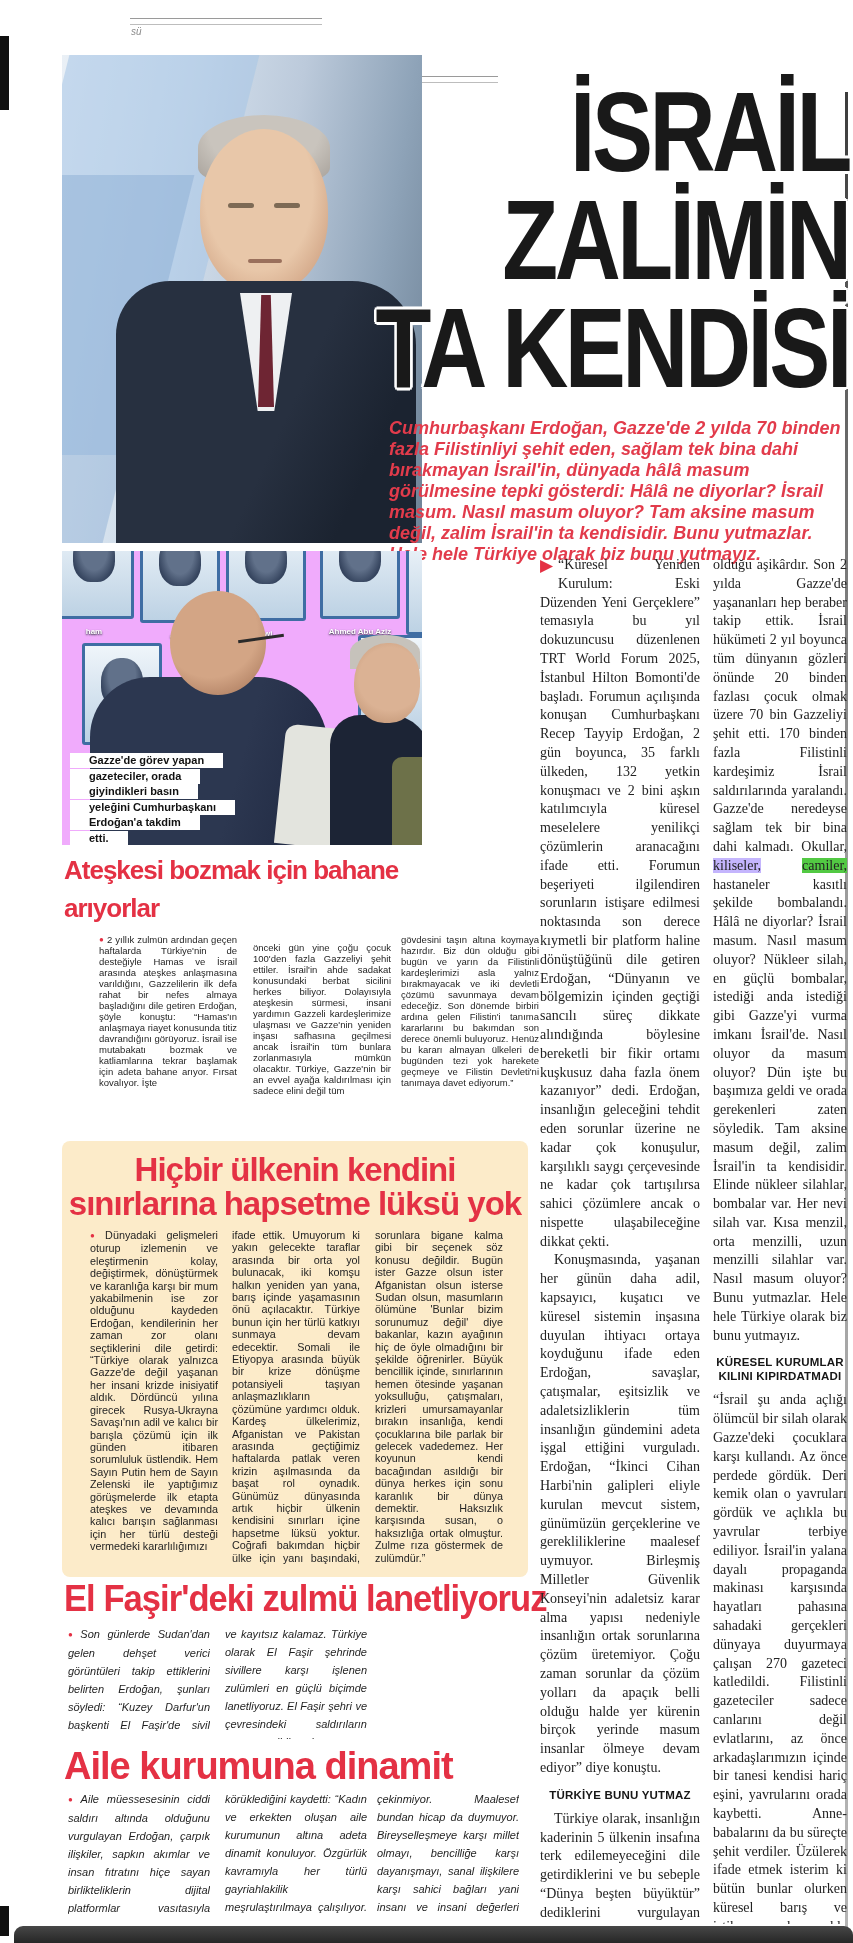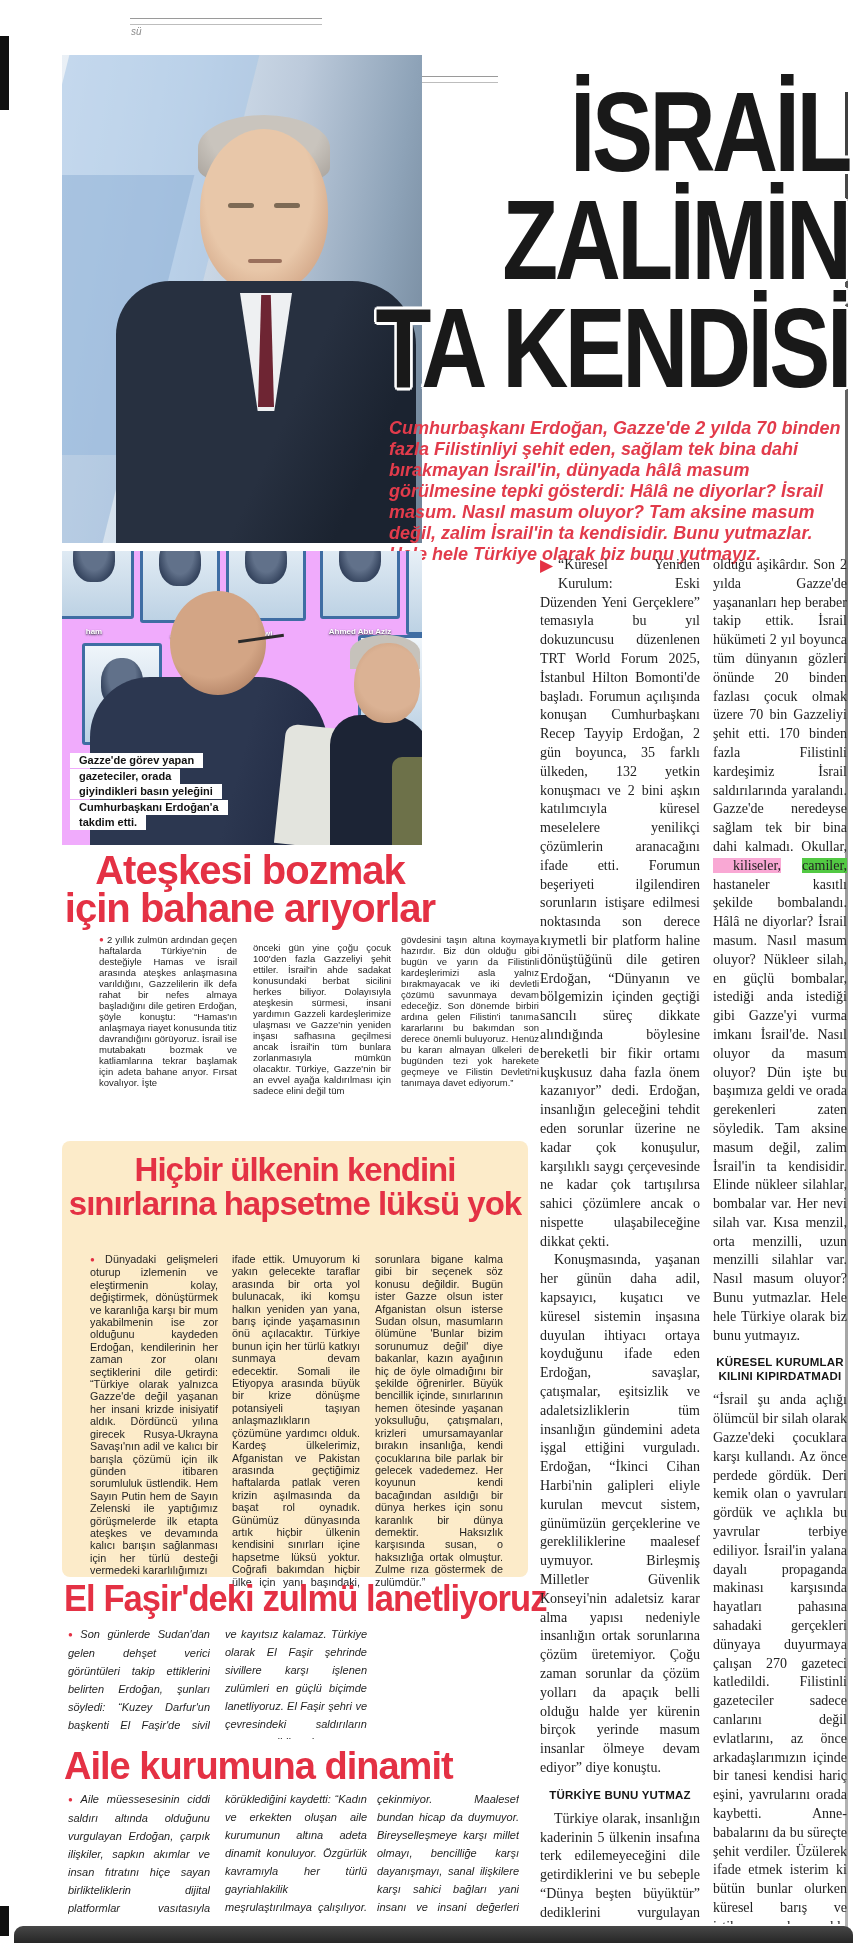--- a/index.html
+++ b/index.html
@@ -50,58 +50,58 @@
   .fig-bald-body{position:absolute;left:28px;top:126px;width:238px;height:190px;border-radius:60px 70px 0 0;
                  background:linear-gradient(105deg,#2c3750 0 60%,#1e2740);}
   .fig-glasses{position:absolute;left:176px;top:86px;width:46px;height:3px;background:#2a2a2a;transform:rotate(-8deg);}
   .fig-erd-head{position:absolute;left:292px;top:92px;width:66px;height:80px;border-radius:50% 44% 46% 46%;
                 background:radial-gradient(circle at 55% 45%,#dbb294 0 55%,#bb8e6e);}
   .fig-erd-hair{position:absolute;left:288px;top:84px;width:70px;height:34px;border-radius:50% 50% 0 0;background:#c6c2bb;}
   .fig-erd-body{position:absolute;left:268px;top:164px;width:100px;height:152px;border-radius:30px 40px 0 0;background:#1c2435;}
   .fig-shirt{position:absolute;left:218px;top:176px;width:74px;height:120px;background:#e3e4de;transform:rotate(6deg);border-radius:12px 18px 0 0;}
   .fig-vest{position:absolute;left:330px;top:206px;width:46px;height:90px;background:#6d7149;border-radius:10px 10px 0 0;}
   .caption{position:absolute;left:8px;top:202px;width:152px;font:bold 11px/15.5px "Liberation Sans",sans-serif;color:#111;}
-  .caption span{background:#fff;padding:1px 9px 2px;box-decoration-break:clone;-webkit-box-decoration-break:clone;}
+  .caption span{background:#fff;padding:1px 19px 2px;box-decoration-break:clone;-webkit-box-decoration-break:clone;}
   
   .red-head{position:absolute;color:#e43144;font-weight:bold;letter-spacing:-1px;}
-  .h-ateskes{left:64px;top:851px;width:372px;font-size:40px;line-height:38px;text-align:center;}
+  .h-ateskes{left:64px;top:851px;width:372px;font-size:26px;line-height:38px;}
   .h-elfasir{left:64px;top:1580px;width:466px;font-size:36px;line-height:38px;white-space:nowrap;transform:scale(.96,1);transform-origin:0 0;}
   .h-aile{left:64px;top:1746px;width:466px;font-size:38px;line-height:40px;}
   .col{position:absolute;text-align:justify;overflow:hidden;}
   .sans-s{font-size:9.5px;line-height:11px;color:#1f1f1f;margin-left:31px;}
   .sans-m{font-size:11px;line-height:18px;color:#1f1f1f;font-style:italic;}
   .blt{color:#e43144;font-size:8px;margin-right:3px;vertical-align:1px;}
   
   .c-a1{left:68px;top:934px;width:138px;height:198px;}
   .c-a2{left:222px;top:942px;width:138px;height:198px;}
   .c-a3{left:370px;top:934px;width:138px;height:198px;}
   
   .ybox{position:absolute;left:62px;top:1141px;width:466px;height:436px;background:#fcebc9;border-radius:8px;}
   .ybox .bh{position:absolute;left:0;top:12px;width:100%;text-align:center;color:#e43144;font-weight:bold;
             font-size:33px;line-height:34px;letter-spacing:-1px;}
-  .c-y{top:88px;width:128px;height:336px;font-size:10.8px;line-height:12.4px;color:#242424;margin-top:24px;}
+  .c-y{top:88px;width:128px;height:336px;font-size:10.8px;line-height:12.4px;color:#242424;}
   .c-y1{left:28px;} .c-y2{left:170px;} .c-y3{left:313px;}
   
   .c-e1{left:68px;top:1625px;width:142px;height:114px;}
   .c-e2{left:225px;top:1625px;width:142px;height:114px;}
   .c-e3{left:377px;top:1625px;width:142px;height:114px;}
   .c-f1{left:68px;top:1790px;width:142px;height:130px;}
   .c-f2{left:225px;top:1790px;width:142px;height:130px;}
   .c-f3{left:377px;top:1790px;width:142px;height:130px;}
   
   .serif-col{position:absolute;top:556px;height:1368px;font-family:"Liberation Serif",serif;
              font-size:14px;line-height:18.8px;color:#222;text-align:justify;overflow:hidden;}
   .col-forum{left:540px;width:160px;}
   .col-right{left:713px;width:134px;}
   .serif-col p{margin:0;}
   .serif-col p.ind{text-indent:14px;}
   .arr{float:left;color:#e43144;font-size:17px;line-height:18px;margin:1px 5px 0 0;}
   .subhead{font-family:"Liberation Sans",sans-serif;font-weight:bold;font-size:11.5px;line-height:14px;
            text-align:center;letter-spacing:.2px;color:#161616;margin:10px 0 8px;}
-  .hl-cyan{background:#f9a8d4;padding-left:20px;}
+  .hl-cyan{background:#c4b5fd;}
   .hl-green{background:#52c943;}
 </style>
 </head>
 <body>
 
 <div class="page">
 
   <div class="crop-top"></div>
   <div class="crop-bottom"></div>
   <div class="rule-a"></div>

